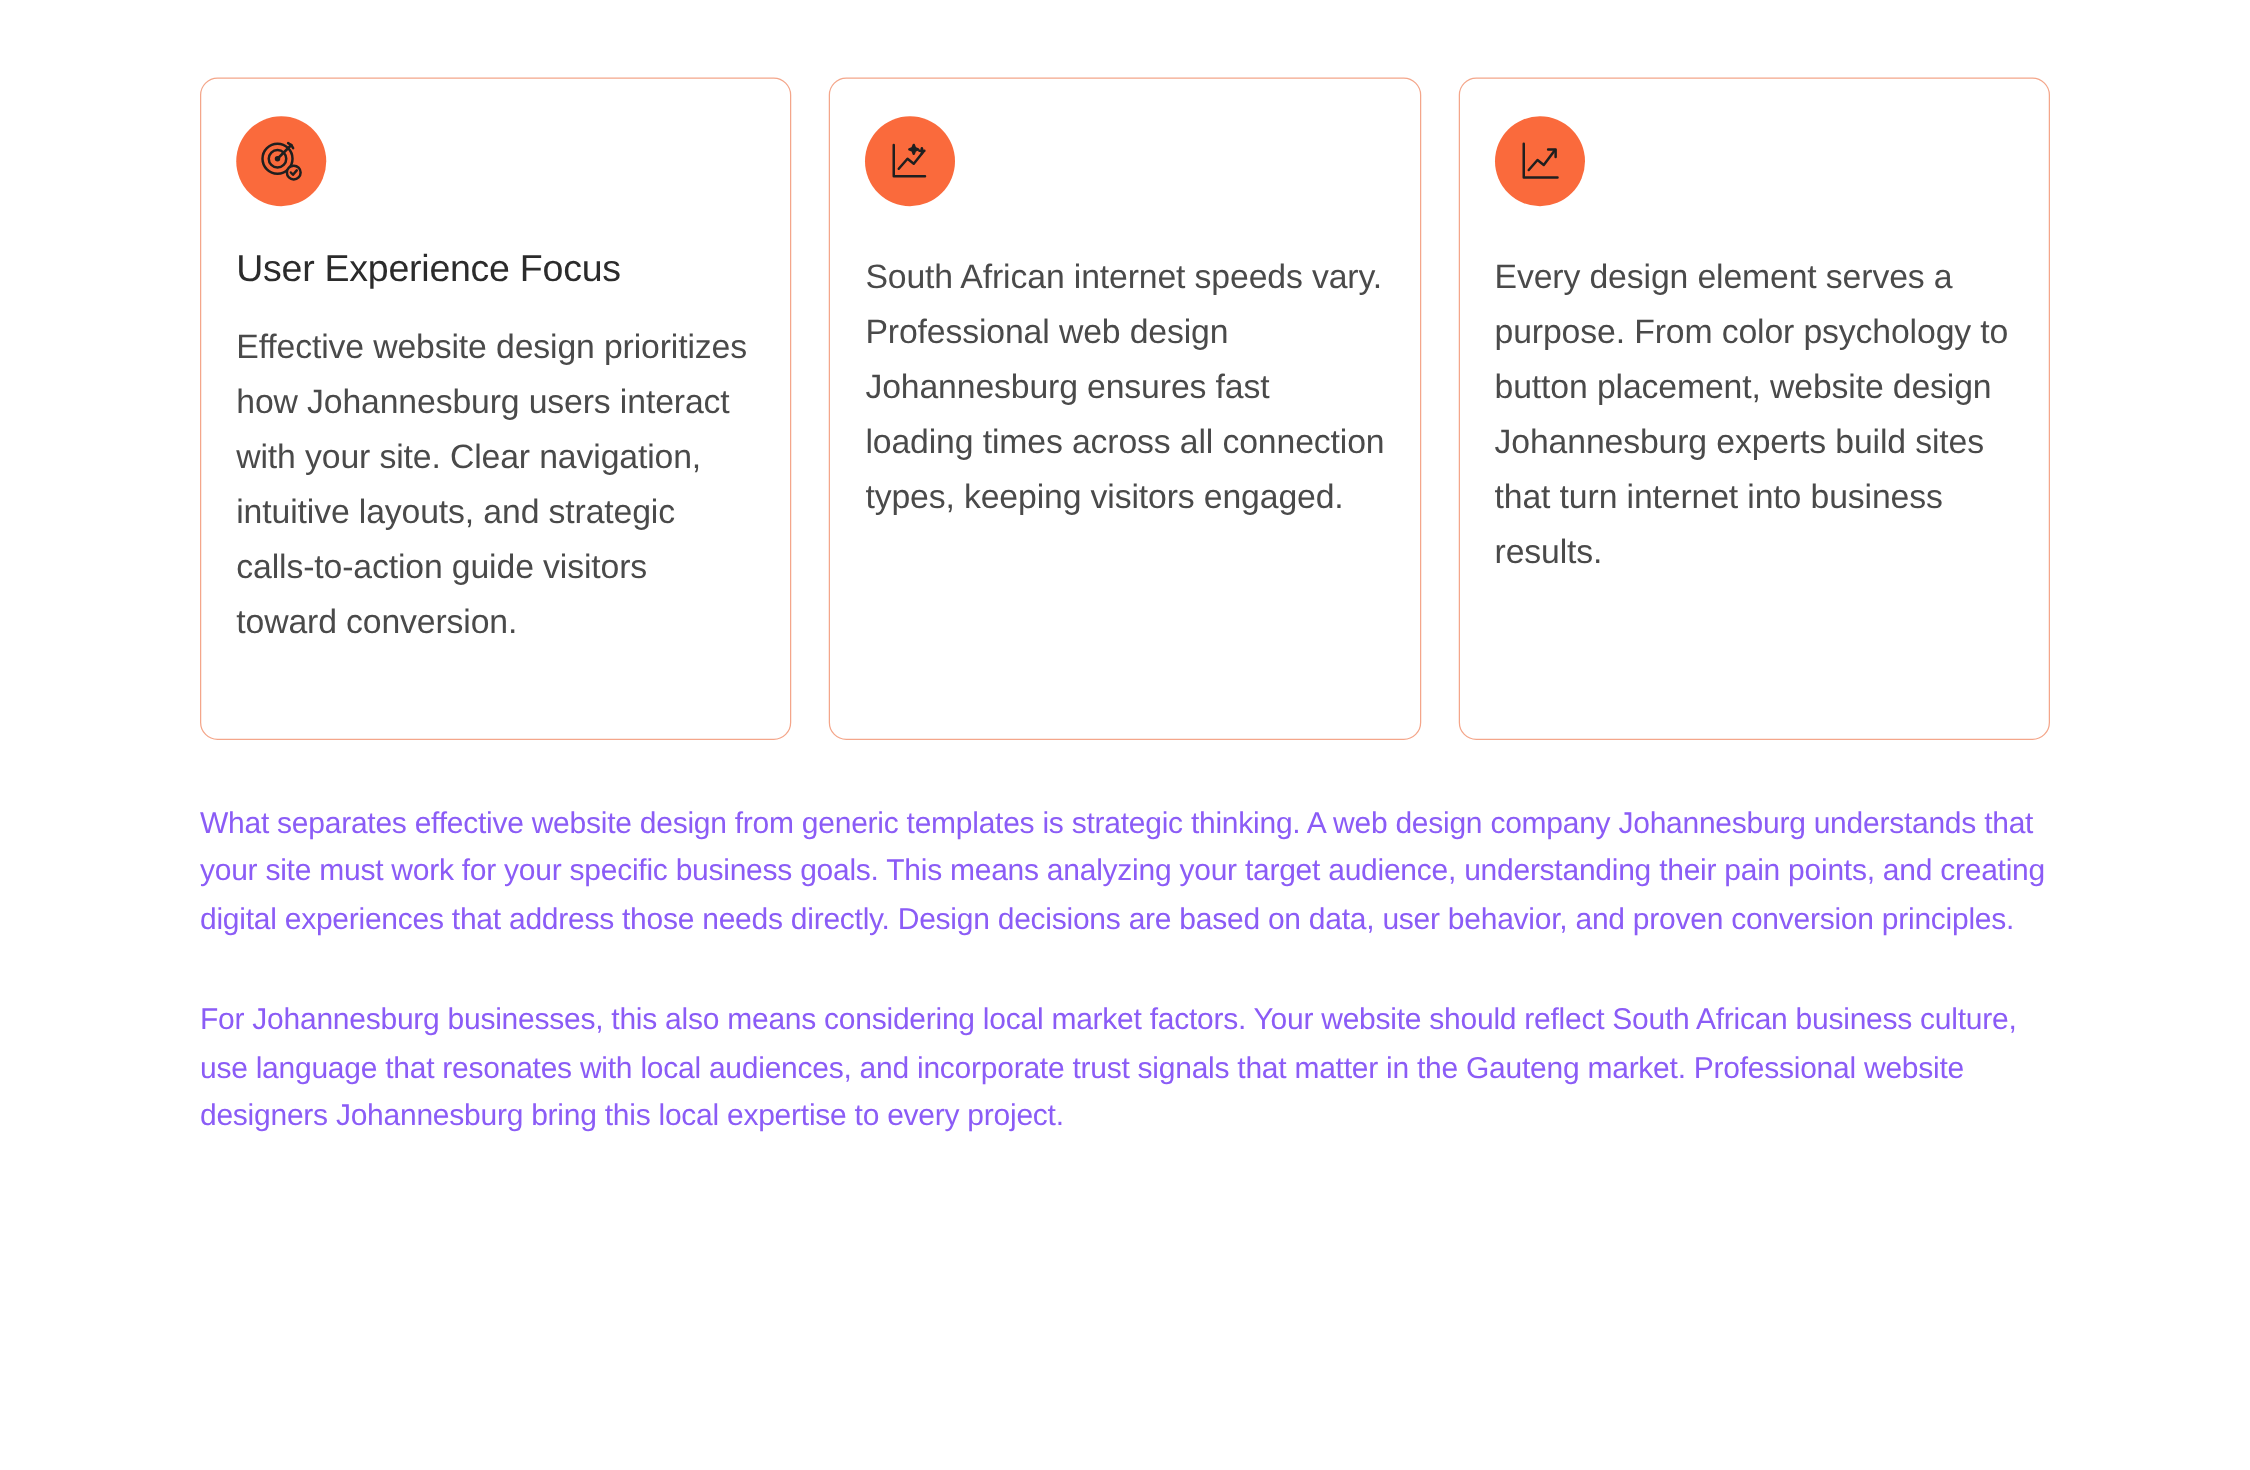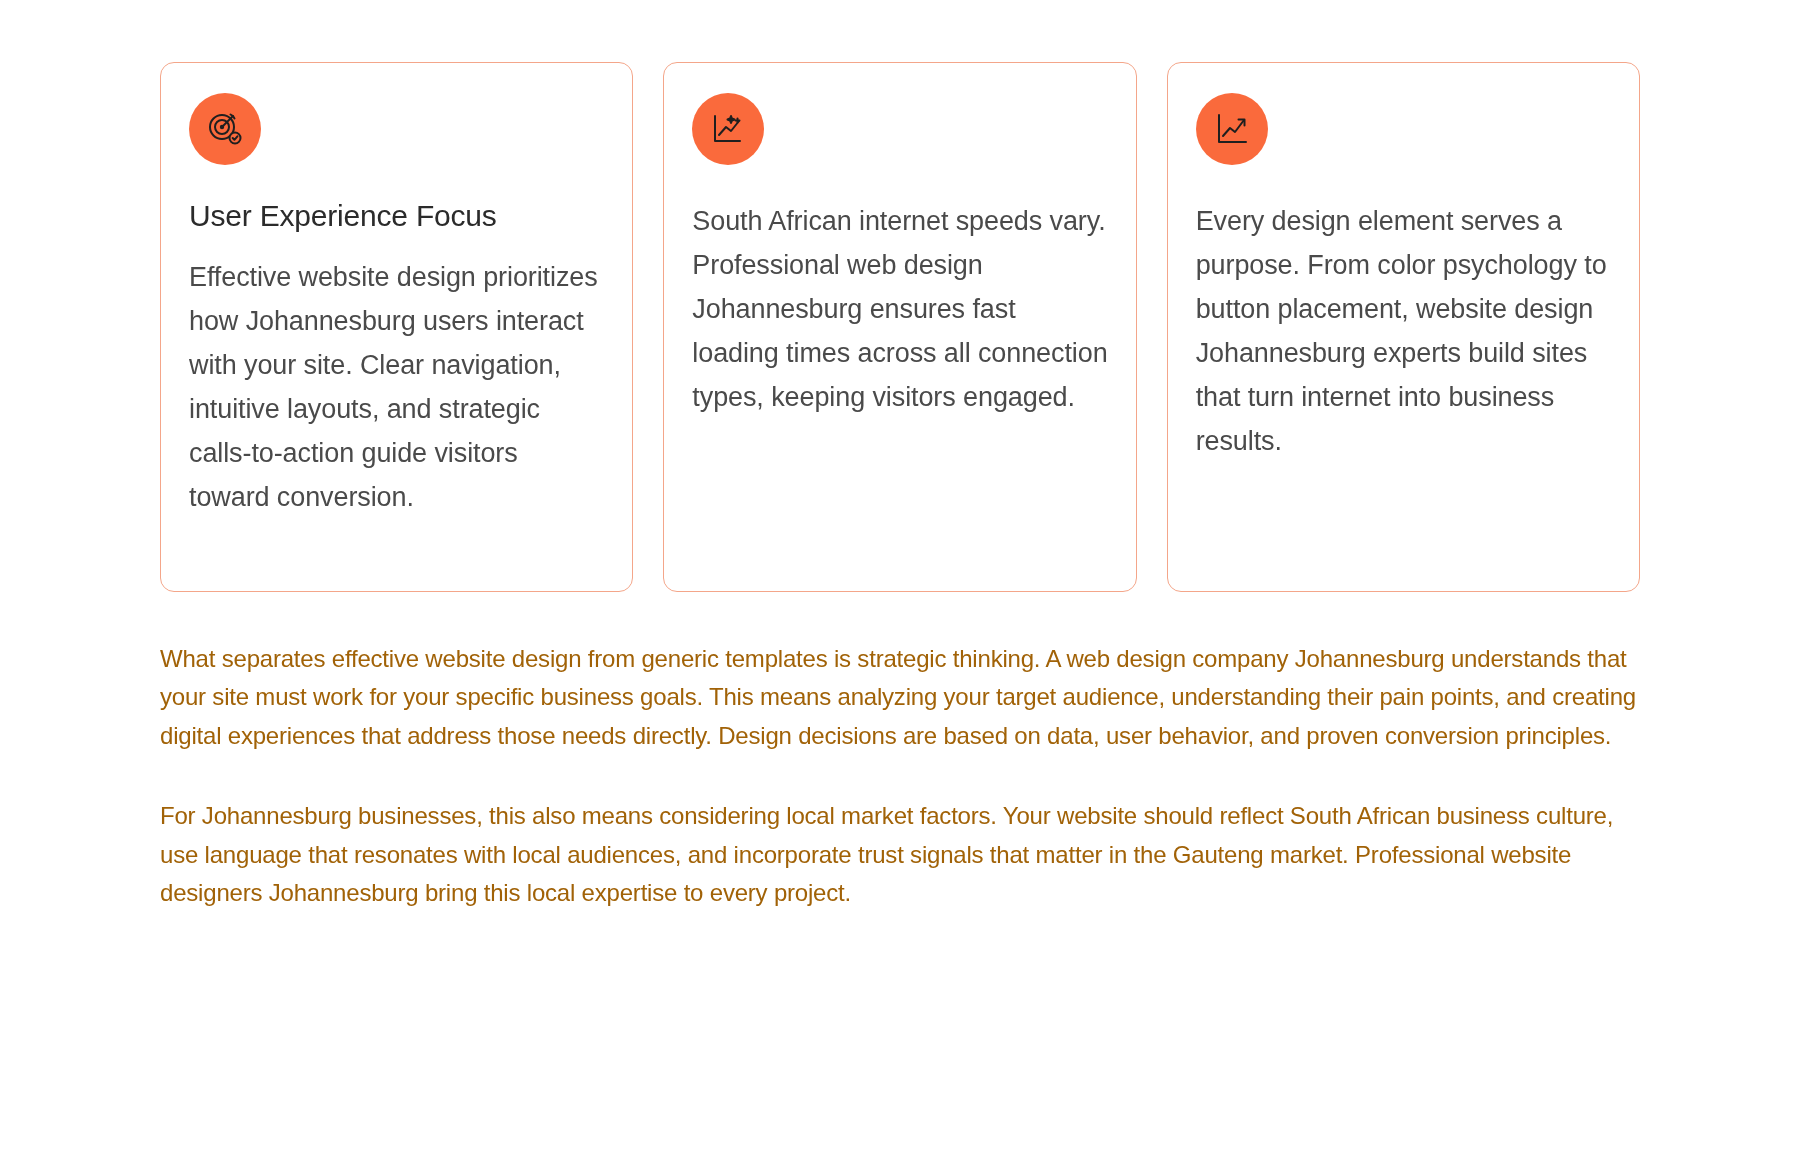--- a/index.html
+++ b/index.html
@@ -65,21 +65,21 @@
     color: #4a4a4a;
     letter-spacing: -0.1px;
   }
   .body-copy {
     margin-top: 48px;
   }
   .body-copy p {
     font-family: "Liberation Sans", sans-serif;
     font-size: 24px;
     line-height: 1.6;
-    color: #a16207;
+    color: #8b5cf6;
     letter-spacing: -0.2px;
   }
   .body-copy p + p {
     margin-top: 42px;
   }
 </style>
 </head>
 <body>
 
 <div class="page">

